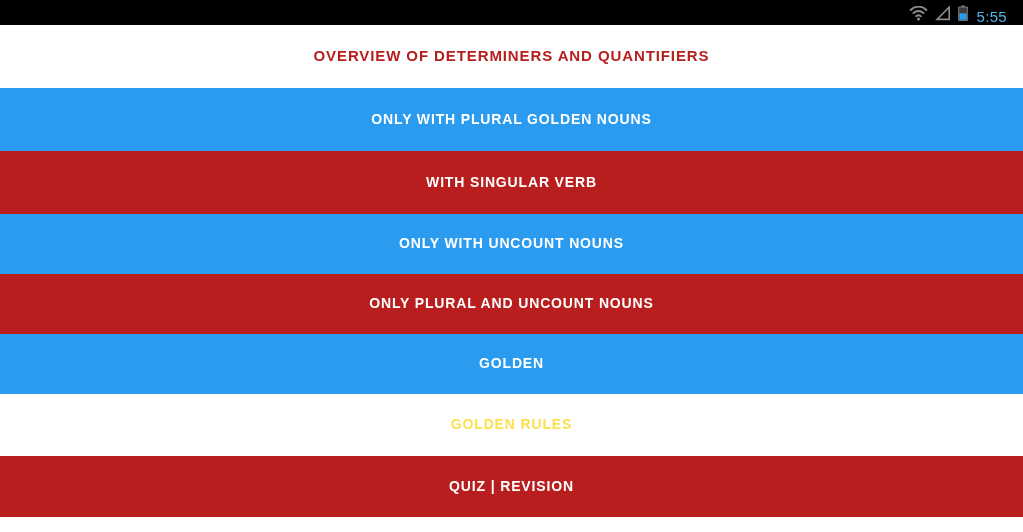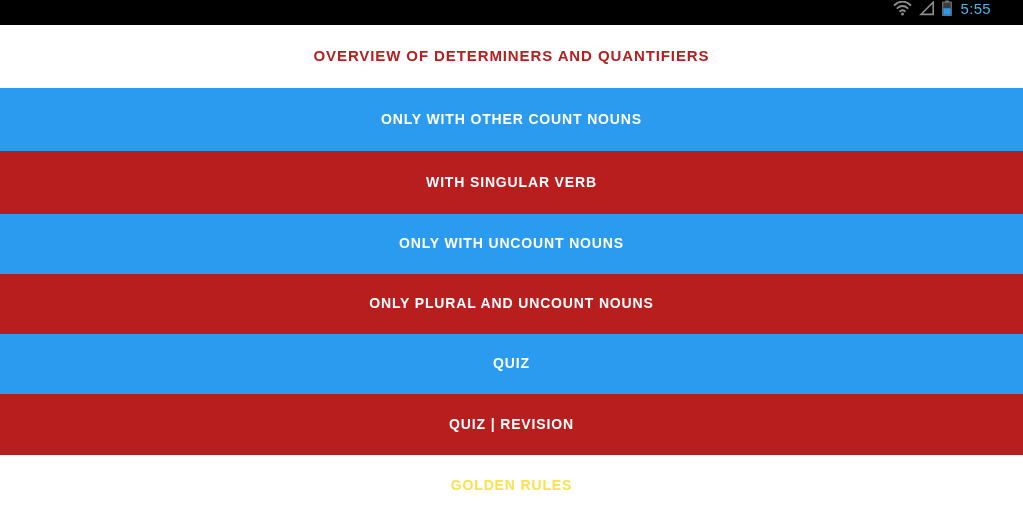--- a/index.html
+++ b/index.html
@@ -21,23 +21,23 @@
     background: #ffffff;
     overflow: hidden;
   }
 
   
   .statusbar {
     position: relative;
     height: 25px;
     background: #000000;
     display: flex;
-    align-items: flex-start;
+    align-items: flex-end;
     justify-content: flex-end;
-    padding-right: 32px;
+    padding-right: 16px;
     box-sizing: border-box;
   }
   .statusbar::after {
     content: "";
     position: absolute;
     left: 0; right: 0; bottom: -1px;
     height: 1px;
     background: #d9d9d9;
   }
   .status-icons {
@@ -149,41 +149,41 @@
     <span class="status-time">5:55</span>
   </div>
 
   <div class="content">
 
     <div class="menu-row row-title">
       <span class="row-label">OVERVIEW OF DETERMINERS AND QUANTIFIERS</span>
     </div>
 
     <div class="menu-row row-blue h63">
-      <span class="row-label">ONLY WITH OTHER COUNT NOUNS</span>
+      <span class="row-label">ONLY WITH PLURAL GOLDEN NOUNS</span>
     </div>
 
     <div class="menu-row row-red h63">
       <span class="row-label">WITH SINGULAR VERB</span>
     </div>
 
     <div class="menu-row row-blue h64">
       <span class="row-label">ONLY WITH UNCOUNT NOUNS</span>
     </div>
 
     <div class="menu-row row-red h64">
       <span class="row-label">ONLY PLURAL AND UNCOUNT NOUNS</span>
     </div>
 
     <div class="menu-row row-blue h64">
-      <span class="row-label">QUIZ</span>
+      <span class="row-label">GOLDEN</span>
+    </div>
+
+    <div class="menu-row row-white h62">
+      <span class="row-label">GOLDEN RULES</span>
     </div>
 
     <div class="menu-row row-red h61">
       <span class="row-label">QUIZ | REVISION</span>
     </div>
 
-    <div class="menu-row row-white h62">
-      <span class="row-label">GOLDEN RULES</span>
-    </div>
-
   </div>
 </div>
 
 </body></html>

